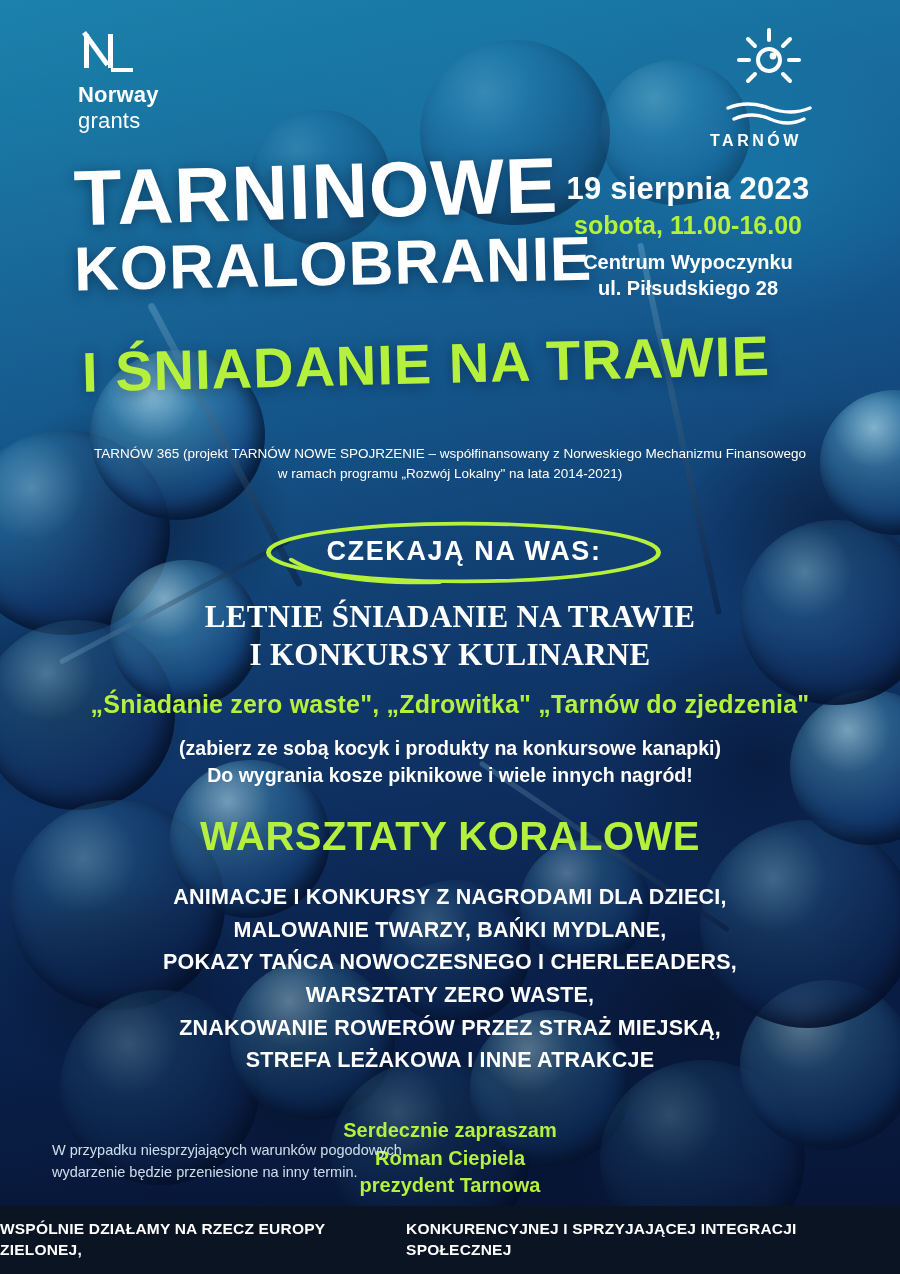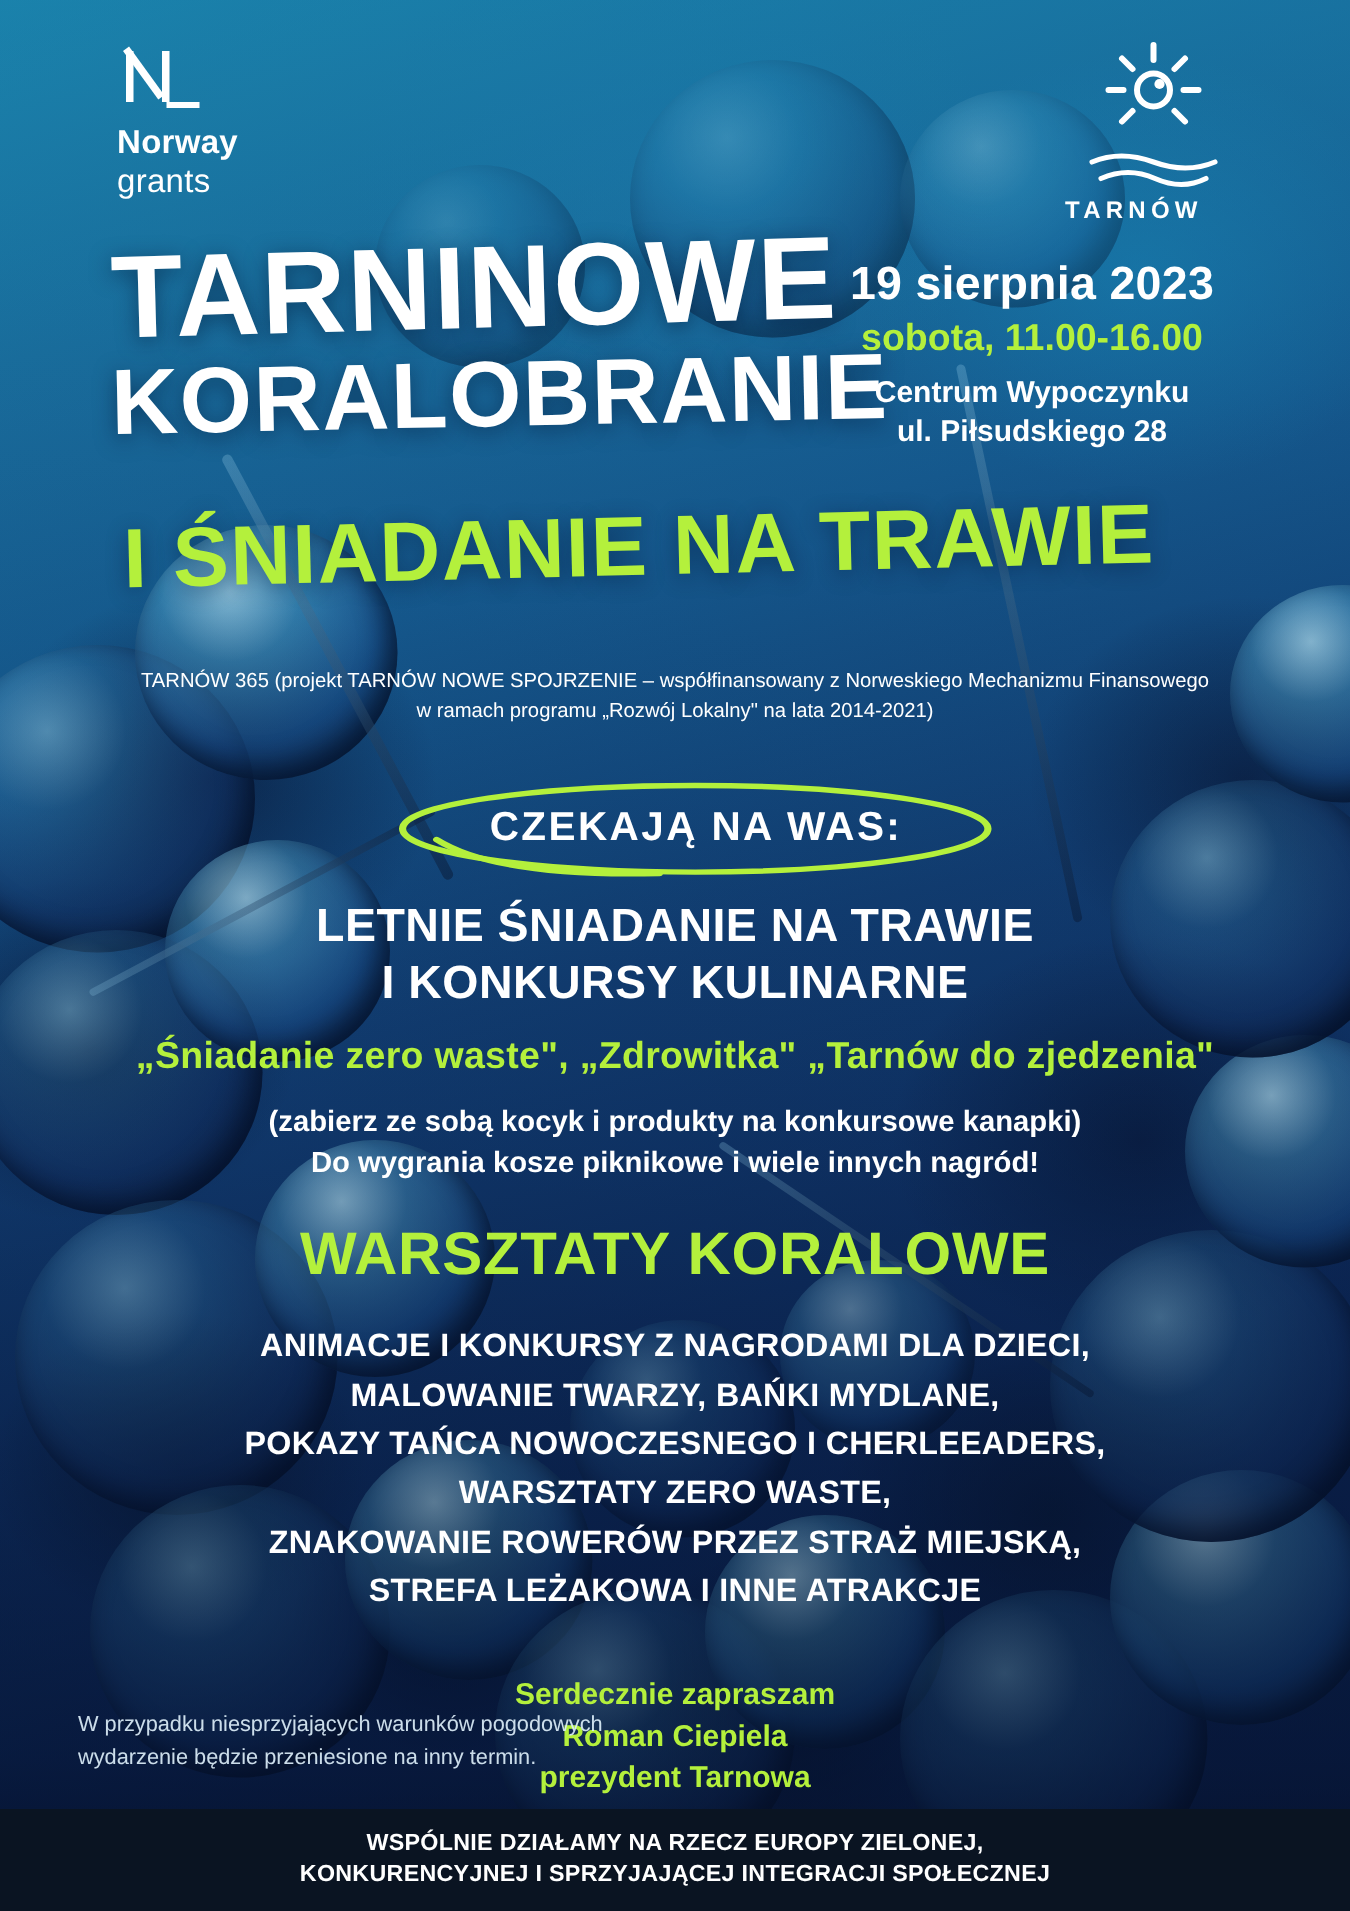--- a/index.html
+++ b/index.html
@@ -219,20 +219,21 @@
     left: 40px; right: 40px;
     top: 598px;
     text-align: center;
     color: #ffffff;
   }
   .b-main {
     font-size: 31px;
     font-weight: 700;
     line-height: 1.22;
     letter-spacing: 0.3px;
+    font-family: Liberation Serif, serif;
   }
   .b-green {
     margin-top: 16px;
     font-size: 25px;
     font-weight: 700;
     color: #b4f03c;
     letter-spacing: 0.2px;
   }
   .b-small {
     margin-top: 16px;
@@ -273,21 +274,20 @@
   }
 
   
   .footer {
     position: absolute;
     left: 0; right: 0; bottom: 0;
     height: 68px;
     background: #0a1422;
     color: #ffffff;
     display: flex;
-    flex-direction: column;
     align-items: center;
     justify-content: center;
     font-size: 15.5px;
     font-weight: 700;
     line-height: 1.35;
     letter-spacing: 0.2px;
   }
 </style>
 </head>
 <body>

